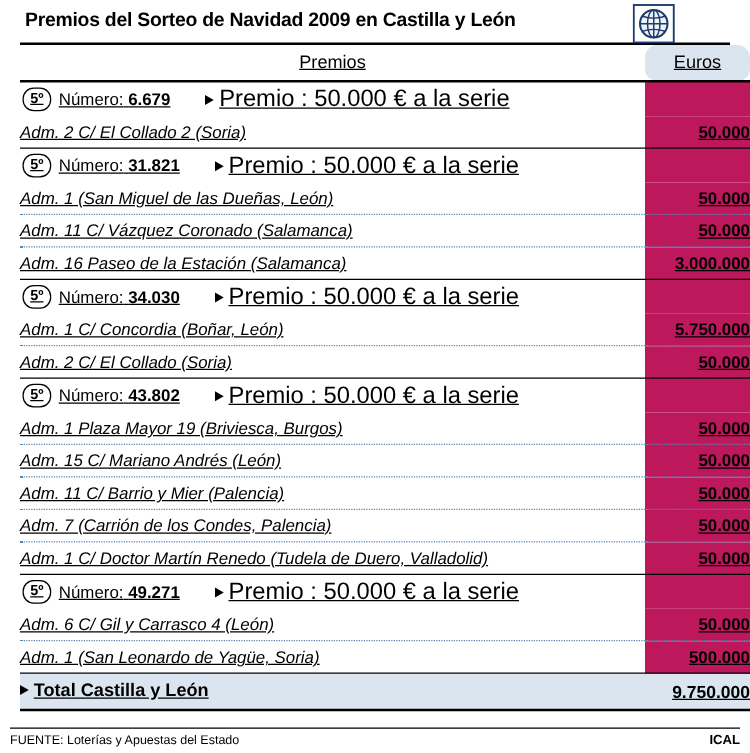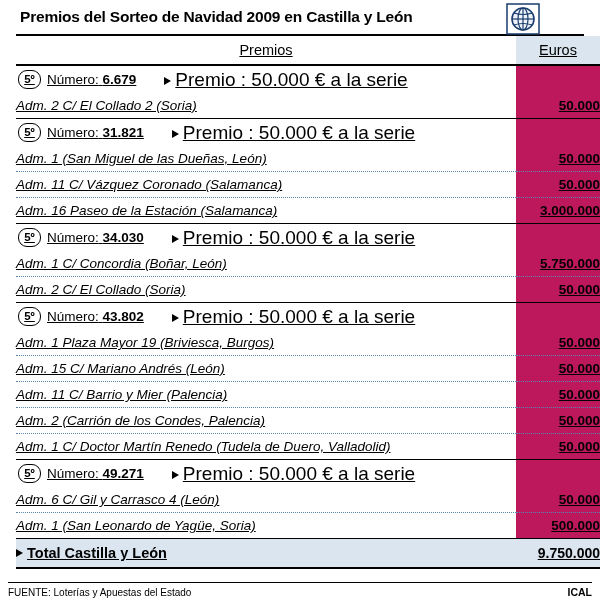--- a/index.html
+++ b/index.html
@@ -70,20 +70,21 @@
   
   .hdr td {
     height: 28px;
     font-size: 14.5px;
     font-weight: normal;
     text-align: center;
     border-bottom: 2px solid #000;
   }
   .hdr .hdr-right {
     background: #dbe5ef;
+    border-radius: 10px;
   }
 
   
   .money {
     background: #be185d;
     text-align: right;
     padding-right: 7px;
     font-weight: bold;
     font-size: 13.5px;
     font-style: normal;
@@ -300,21 +301,21 @@
       </tr>
       <tr class="adm-row dotted">
         <td class="adm-text">Adm. 15 C/ Mariano Andrés (León)</td>
         <td class="money">50.000</td>
       </tr>
       <tr class="adm-row dotted">
         <td class="adm-text">Adm. 11 C/ Barrio y Mier (Palencia)</td>
         <td class="money">50.000</td>
       </tr>
       <tr class="adm-row dotted">
-        <td class="adm-text">Adm. 2 (Carrión de los Condes, Palencia)</td>
+        <td class="adm-text">Adm. 7 (Carrión de los Condes, Palencia)</td>
         <td class="money">50.000</td>
       </tr>
       <tr class="adm-row">
         <td class="adm-text">Adm. 1 C/ Doctor Martín Renedo (Tudela de Duero, Valladolid)</td>
         <td class="money">50.000</td>
       </tr>
 
       <tr class="grp-row solid-top">
         <td>
           <div class="grp-cell">

